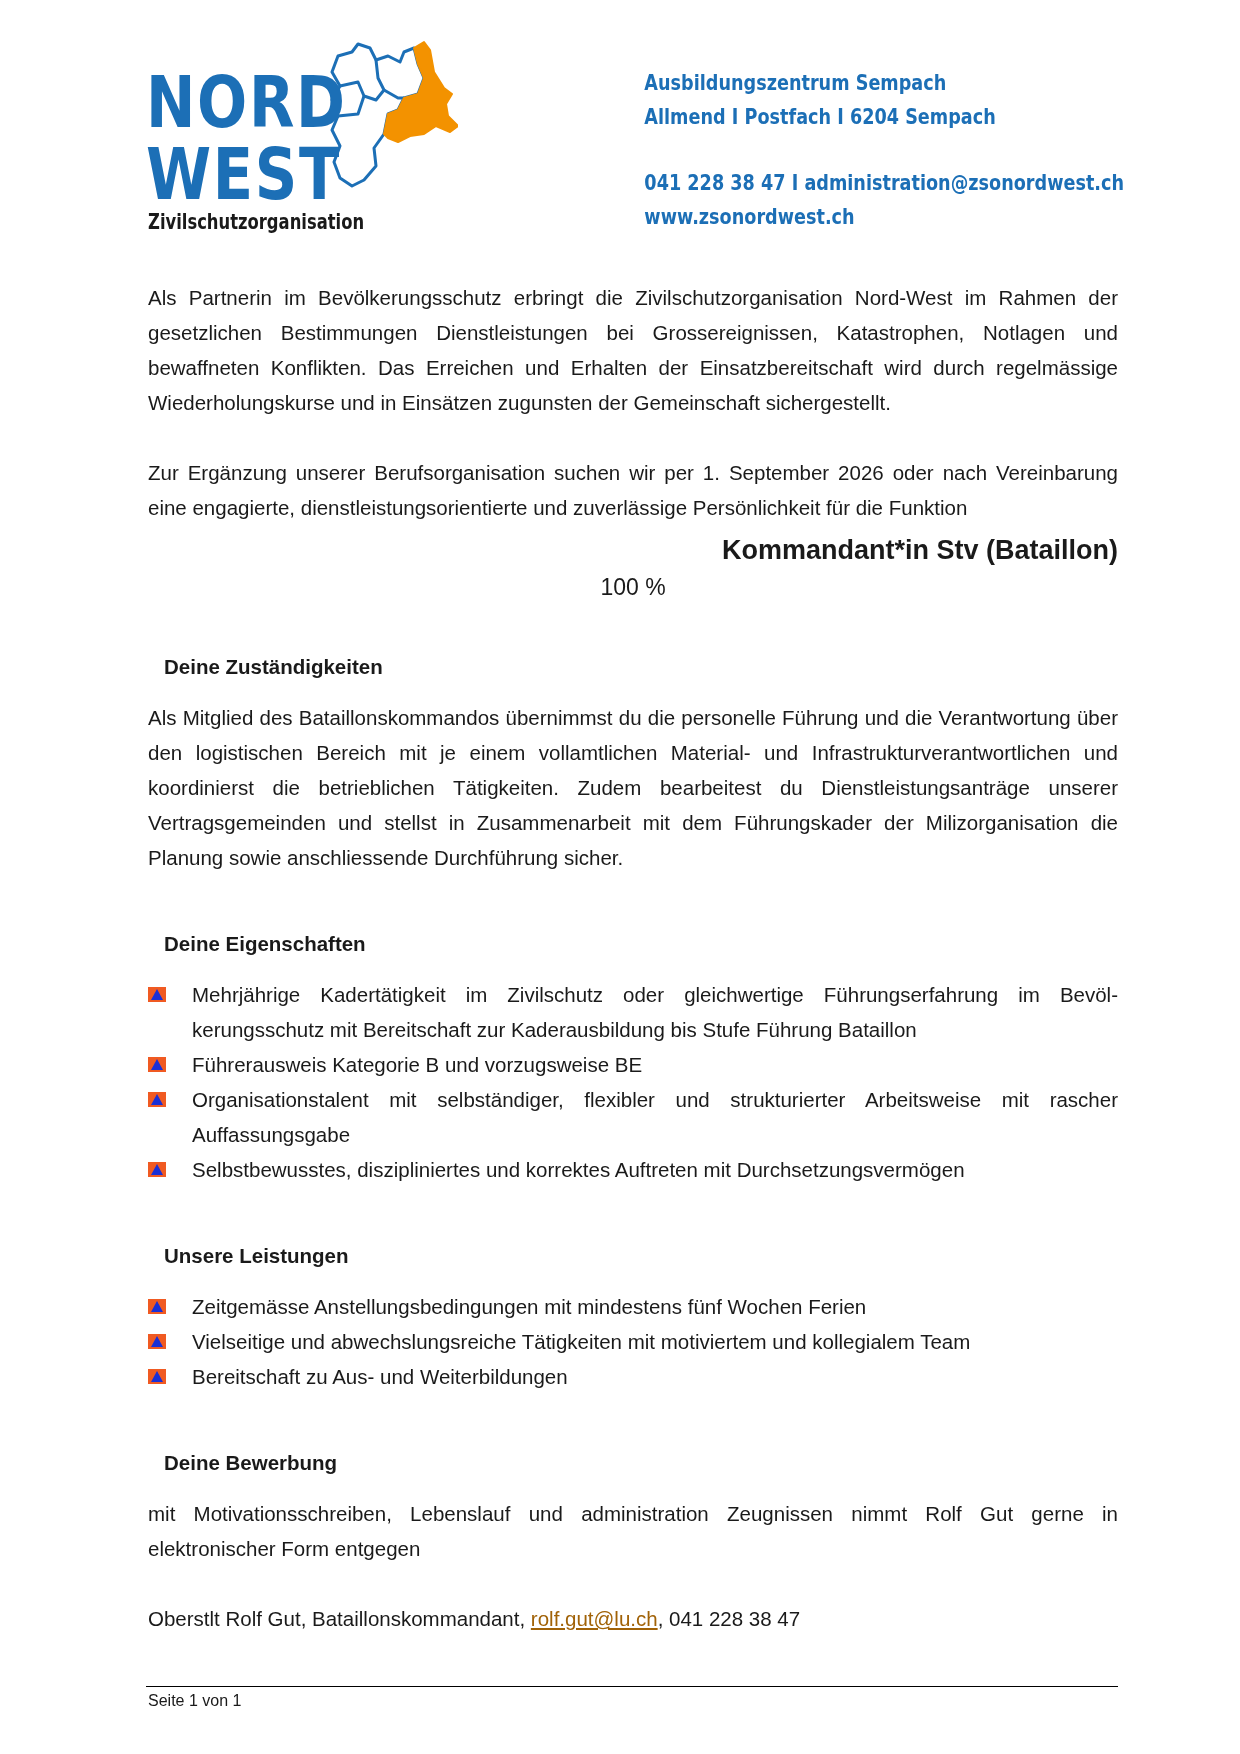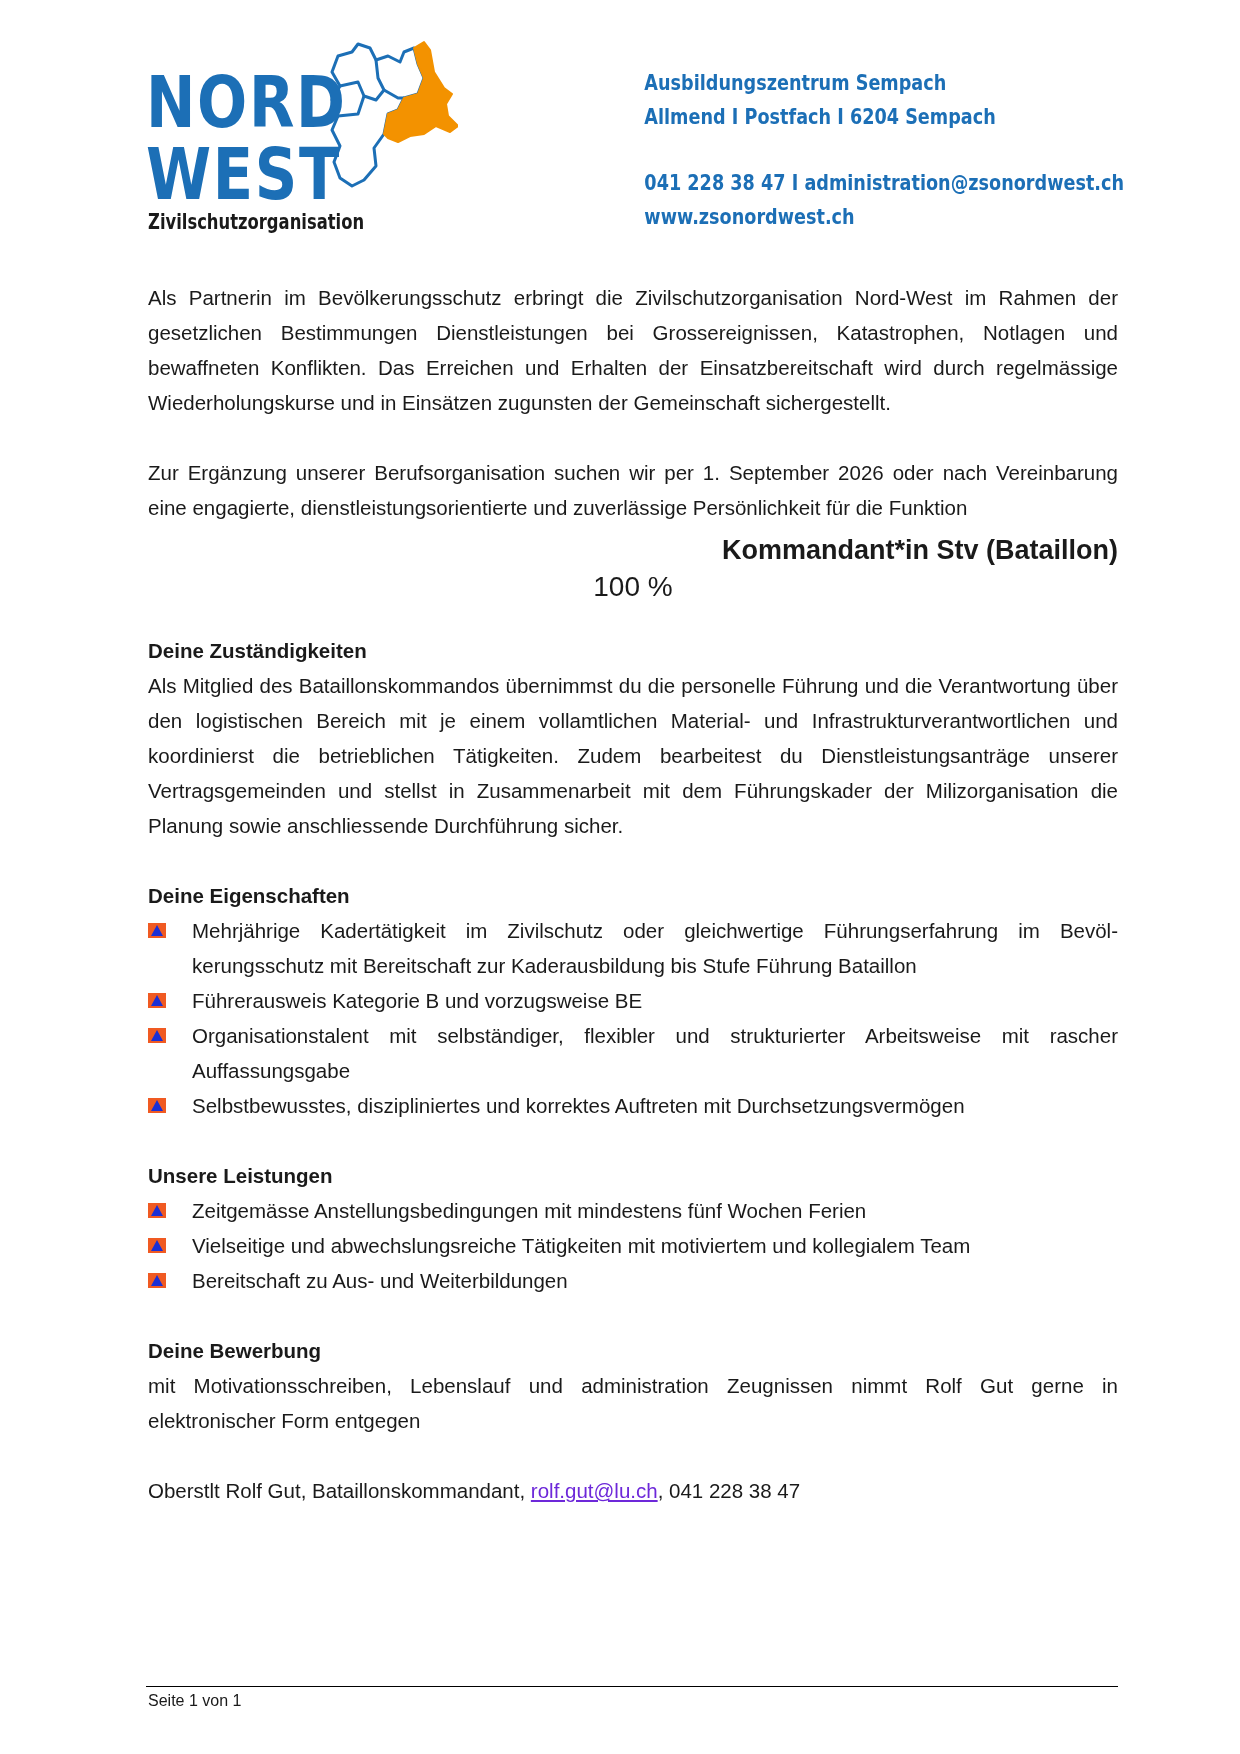--- a/index.html
+++ b/index.html
@@ -20,29 +20,29 @@
              font-family: "DejaVu Sans", sans-serif; font-weight: bold; color: #1c6fb6;
              font-size: 21px; line-height: 34px; }
   .contact .line { white-space: nowrap; transform: scaleX(0.84); transform-origin: right center; }
   .contact .gap { height: 32px; }
 
   .content { position: absolute; left: 148px; top: 280px; width: 970px;
              font-family: "Liberation Sans", sans-serif; font-size: 20.5px; line-height: 35px; }
   .para { margin: 0; text-align: justify; }
   .spacer { height: 35px; }
   .job-title { text-align: right; font-weight: bold; font-size: 27px; line-height: 42px; margin-top: 4px; }
-  .job-pct { text-align: center; font-size: 28px; line-height: 32px; }
-  .section-head { font-weight: bold; margin: 0; }
+  .job-pct { text-align: center; font-size: 23px; line-height: 32px; }
+  .section-head { font-weight: bold; margin: 16px; }
   ul.bullets { list-style: none; margin: 0; padding: 0; }
   ul.bullets li { position: relative; padding-left: 44px; text-align: justify; }
   .bullet-icon { position: absolute; left: 0; top: 10px; width: 18px; height: 15px; background: #f05a22; }
   .bullet-icon::after { content: ""; position: absolute; left: 3px; top: 2px; width: 0; height: 0;
                         border-left: 6px solid transparent; border-right: 6px solid transparent;
                         border-bottom: 11px solid #1a2fd6; }
-  a.email { color: #6d28d9; text-decoration: underline; }
+  a.email { color: #a16207; text-decoration: underline; }
 
   .footer-rule { position: absolute; left: 146px; top: 1686px; width: 972px; height: 0;
                  border-top: 1.5px solid #000; }
   .footer-text { position: absolute; left: 148px; top: 1692px; font-size: 16px; }
 </style>
 </head>
 <body>
 
 <div class="logo">
   <svg class="logo-map" viewBox="0 0 140 160">

